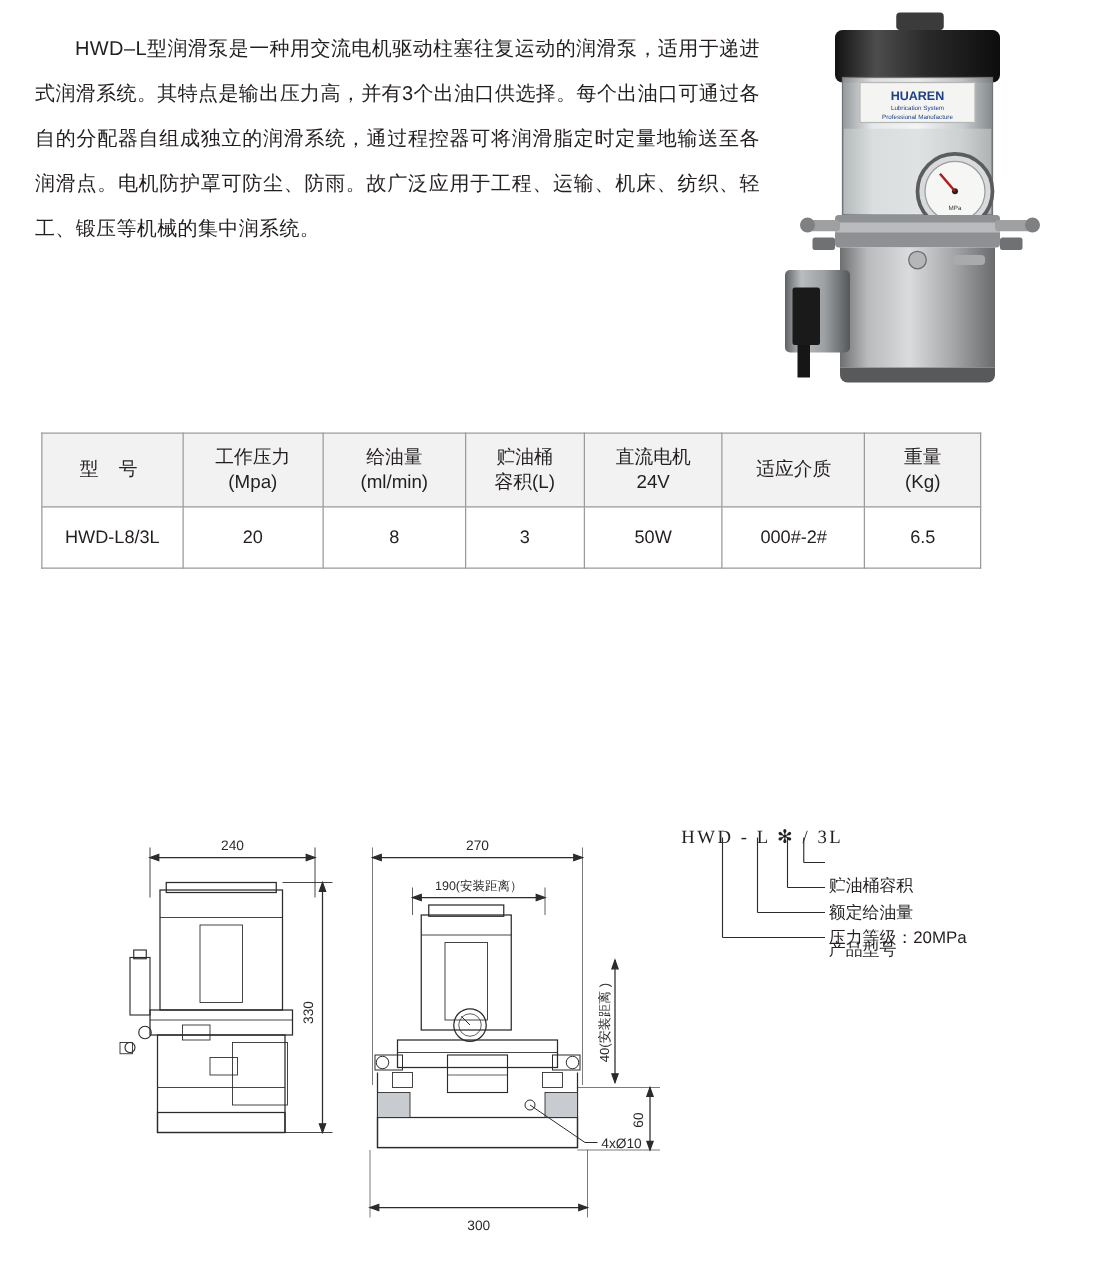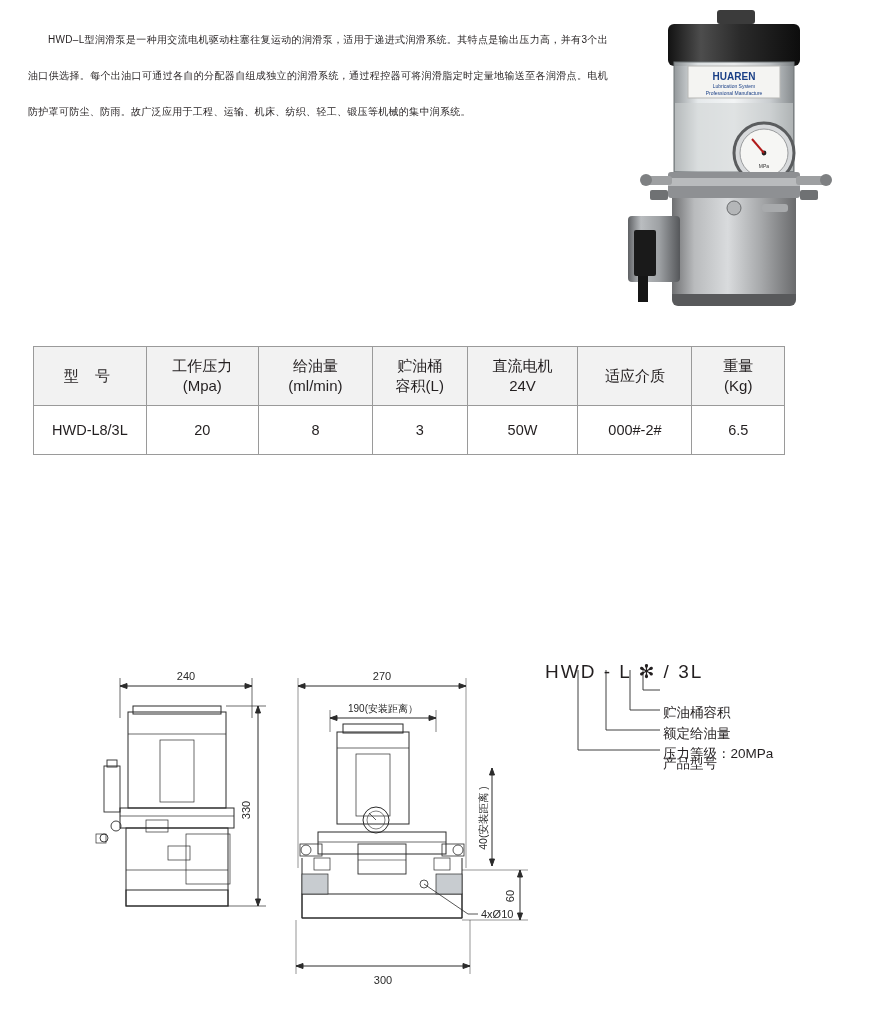--- a/index.html
+++ b/index.html
@@ -15,21 +15,21 @@
     color: #231f20;
     overflow: hidden;
   }
 
   
   #intro {
     position: absolute;
     left: 28px;
     top: 22px;
     width: 580px;
-    font-size: 10px;
+    font-size: 16px;
     line-height: 36px;
     text-align: justify;
     text-indent: 2em;
     letter-spacing: 0.3px;
   }
 
   
   #photo {
     position: absolute;
     left: 612px;
@@ -85,22 +85,22 @@
   
   #legend {
     position: absolute;
     left: 545px;
     top: 660px;
     width: 320px;
     font-size: 14px;
     color: #231f20;
   }
   #legend .code {
-    font-family: Liberation Sans, sans-serif;
-    font-size: 19px;
+    font-family: Liberation Serif, serif;
+    font-size: 15px;
     letter-spacing: 2px;
     white-space: pre;
   }
   #legend .rows {
     position: relative;
     margin-top: 10px;
   }
   #legend .lrow {
     height: 22px;
     line-height: 22px;

